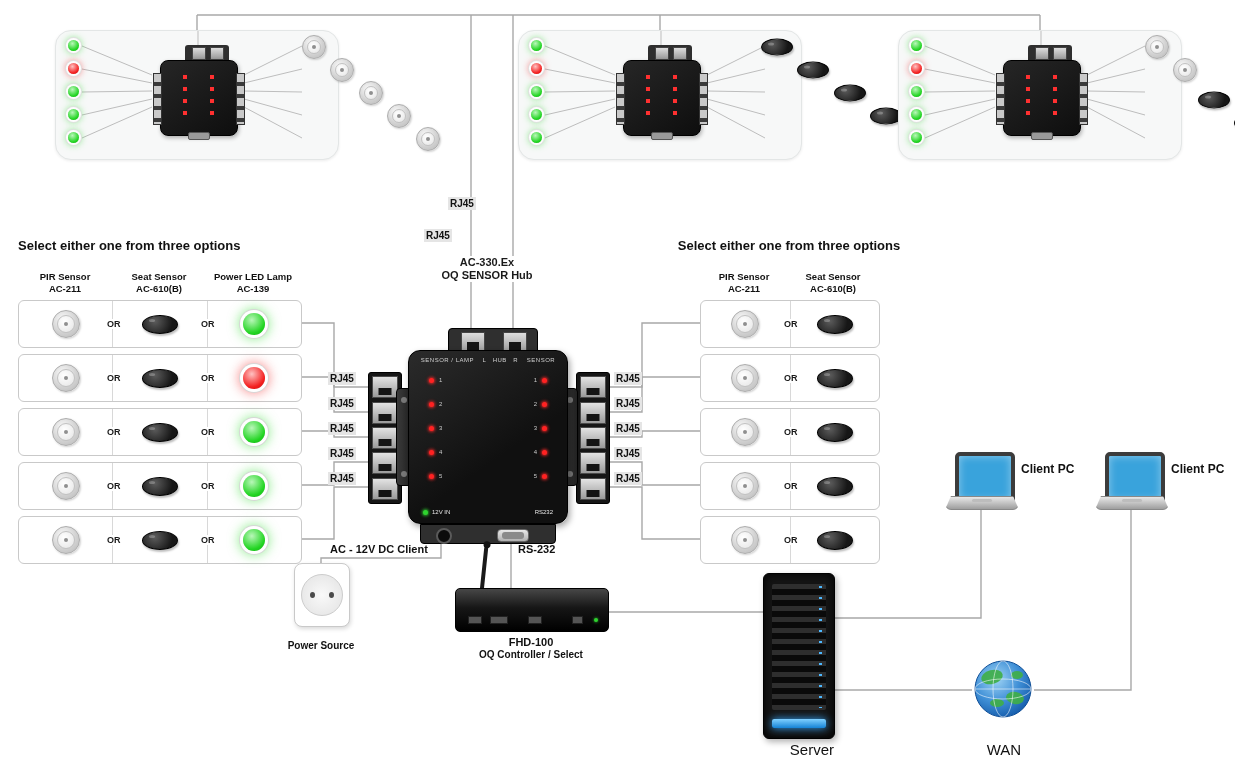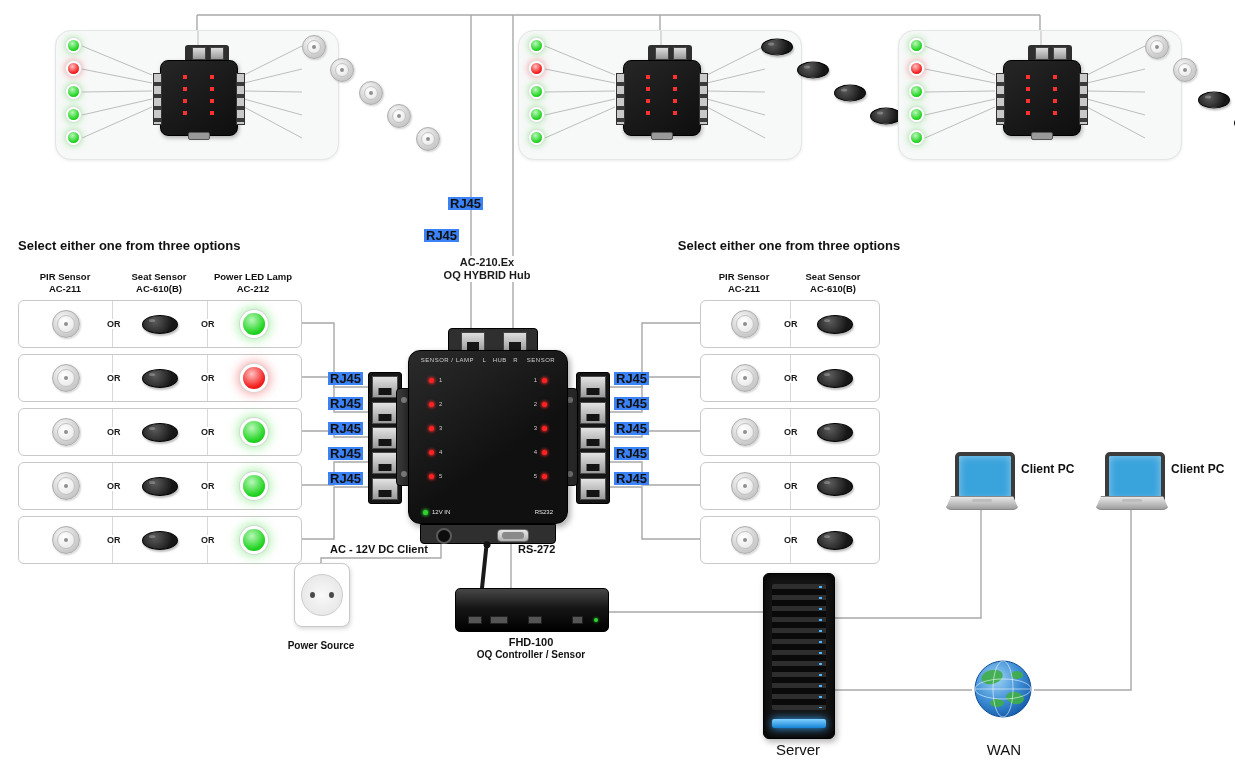--- a/index.html
+++ b/index.html
@@ -3,21 +3,21 @@
 <meta charset="utf-8">
 <style>
   html,body{margin:0;padding:0;background:#fff;}
   body{font-family:"Liberation Sans",sans-serif;color:#1a1a1a;}
   .stage{position:relative;width:1235px;height:767px;background:#fff;overflow:hidden;}
   .wires{position:absolute;left:0;top:0;z-index:1;}
   .wires path{stroke:#a8a8a8;stroke-width:1.4;fill:none;}
 
   
   .lbl{position:absolute;font-weight:bold;color:#111;z-index:5;}
-  .rj{font-size:13px;background:#3b82f6;padding:0 2px;line-height:13px;}
+  .rj{font-size:10px;background:#e5e5e5;padding:0 2px;line-height:13px;}
   .sec-title{font-size:13px;}
   .col-head{font-size:9.5px;line-height:11.5px;text-align:center;width:90px;}
   .big-lbl{font-weight:normal;font-size:15px;text-align:center;width:72px;}
   .ctr{text-align:center;}
 
   
   .cluster{position:absolute;width:282px;height:128px;background:#f7f8f8;border:1px solid #e3e6e6;
            border-radius:16px;box-shadow:0 1px 3px rgba(0,0,0,.08);z-index:2;}
   .cw{position:absolute;left:0;top:0;}
   .cw path{stroke:#bdbdbd;stroke-width:1;fill:none;}
@@ -284,36 +284,36 @@
     <div class="sensor dome" style="left:246px;top:27px;"></div>
     <div class="sensor seat" style="left:246px;top:50px;"></div>
     <div class="sensor seat" style="left:246px;top:73px;"></div>
     
   </div>
 
   <div class="lbl rj" style="left:448px;top:197px;">RJ45</div>
   <div class="lbl rj" style="left:424px;top:229px;">RJ45</div>
 
   <div class="hub-title">
-    <div><span>AC-210.Ex</span></div>
-    <div><span>OQ HYBRID Hub</span></div>
+    <div><span>AC-330.Ex</span></div>
+    <div><span>OQ SENSOR Hub</span></div>
   </div>
 
   <div class="lbl sec-title" style="left:18px;top:238px;">Select either one from three options</div>
   <div class="lbl col-head" style="left:20px;top:271px;">
     <div>PIR Sensor</div>
       <div>AC-211</div>
   </div>
   <div class="lbl col-head" style="left:114px;top:271px;">
     <div>Seat Sensor</div>
       <div>AC-610(B)</div>
   </div>
   <div class="lbl col-head" style="left:208px;top:271px;">
     <div>Power LED Lamp</div>
-      <div>AC-212</div>
+      <div>AC-139</div>
   </div>
 
   <div class="opt-row left" style="top:300px;">
     <div class="cell">
         <span class="sensor dome"></span>
       </div>
     <div class="cell">
         <span class="sensor seat"></span>
       </div>
     <div class="cell">
@@ -513,47 +513,47 @@
     <div class="cell">
         <span class="sensor dome"></span>
       </div>
     <div class="cell">
         <span class="sensor seat"></span>
       </div>
     <span class="or" style="left:81px;">OR</span>
   </div>
 
   <div class="lbl" style="left:330px;top:543px;font-size:11px;">AC - 12V DC Client</div>
-  <div class="lbl" style="left:518px;top:543px;font-size:11px;">RS-272</div>
+  <div class="lbl" style="left:518px;top:543px;font-size:11px;">RS-232</div>
 
   <div class="outlet">
     <div class="outlet-circle">
       <span class="outlet-hole a"></span>
       <span class="outlet-hole b"></span>
     </div>
   </div>
   <div class="lbl ctr" style="left:281px;top:640px;width:80px;font-size:10px;">Power Source</div>
 
   <div class="fhd-ant"></div>
   <div class="fhd">
     <span class="fhd-port" style="left:12px;width:12px;"></span>
     <span class="fhd-port" style="left:34px;width:16px;"></span>
     <span class="fhd-port" style="left:72px;width:12px;"></span>
     <span class="fhd-port" style="left:116px;width:9px;"></span>
     <span class="fhd-led"></span>
   </div>
   <div class="lbl ctr" style="left:456px;top:636px;width:150px;font-size:11px;">FHD-100</div>
-  <div class="lbl ctr" style="left:456px;top:649px;width:150px;font-size:10px;">OQ Controller / Sensor</div>
+  <div class="lbl ctr" style="left:456px;top:649px;width:150px;font-size:10px;">OQ Controller / Select</div>
 
   <div class="server">
     <div class="sv-slats"></div>
     <div class="sv-leds"></div>
     <div class="sv-glow"></div>
   </div>
-  <div class="lbl big-lbl" style="left:762px;top:741px;">Server</div>
+  <div class="lbl big-lbl" style="left:762px;top:741px;text-align:right;">Server</div>
 
   <svg class="wan" width="62" height="62" viewBox="0 0 62 62">
     <defs>
       <radialGradient id="gblue" cx="38%" cy="32%" r="75%">
         <stop offset="0%" stop-color="#9fd4f5"></stop>
           <stop offset="55%" stop-color="#3f8fd6"></stop>
           <stop offset="100%" stop-color="#1258a8"></stop>
       </radialGradient>
     </defs>
     <circle cx="31" cy="31" r="28" fill="url(#gblue)" stroke="#0f4f98" stroke-width="1"></circle>

